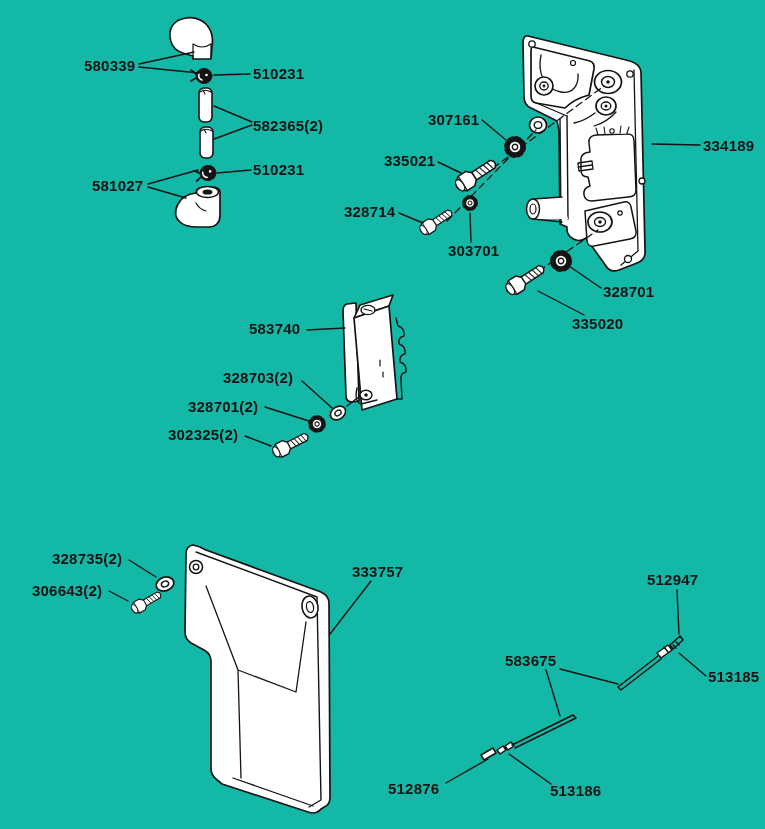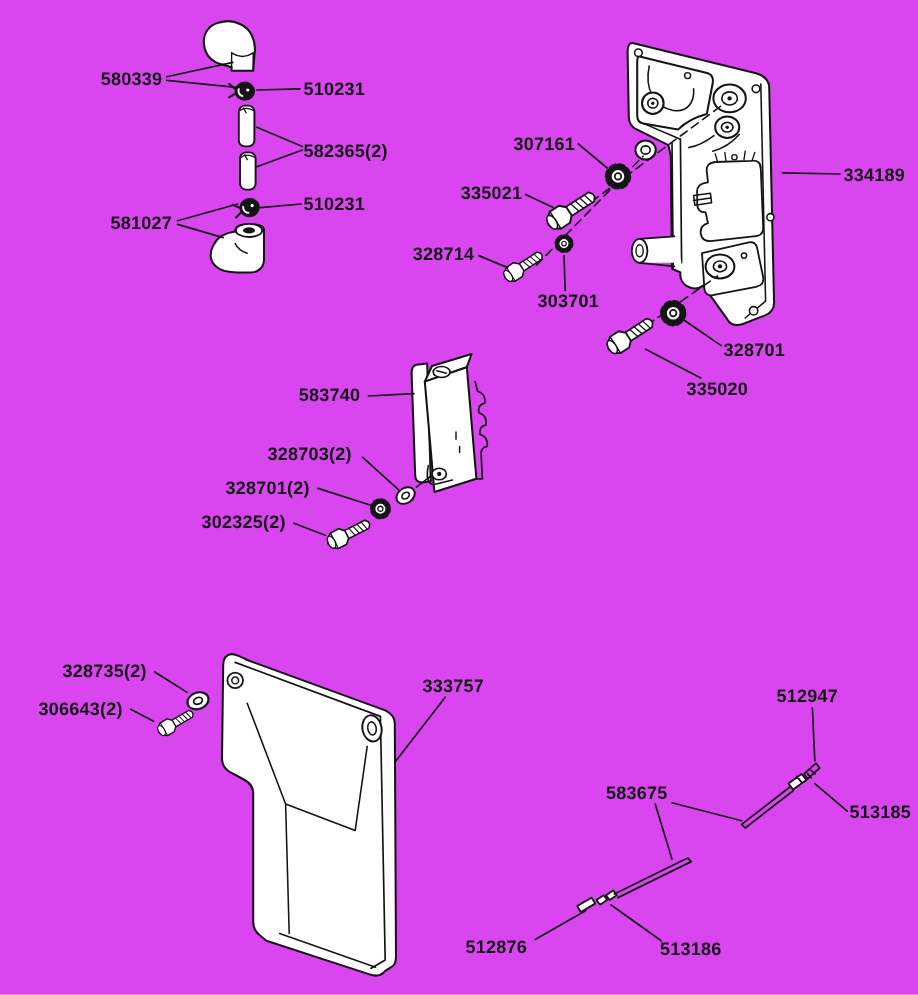--- a/index.html
+++ b/index.html
@@ -1,16 +1,16 @@
 <!DOCTYPE html>
 <html><head>
 <meta charset="utf-8">
 <style>
   html,body{margin:0;padding:0;background:#ffffff;}
-  .stage{position:relative;width:765px;height:829px;background:#d946ef;overflow:hidden;}
+  .stage{position:relative;width:765px;height:829px;background:#14b8a6;overflow:hidden;}
   svg{display:block;}
   text.callout{
     font-family:"Liberation Sans","DejaVu Sans",sans-serif;
     font-weight:700;
     font-size:15px;
     letter-spacing:0.2px;
     fill:#141414;
   }
 </style>
 </head>

